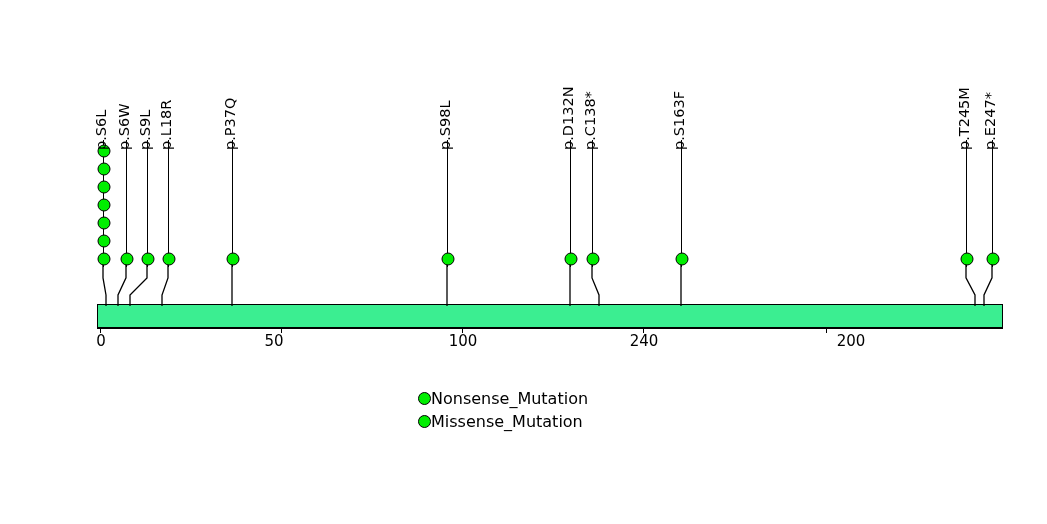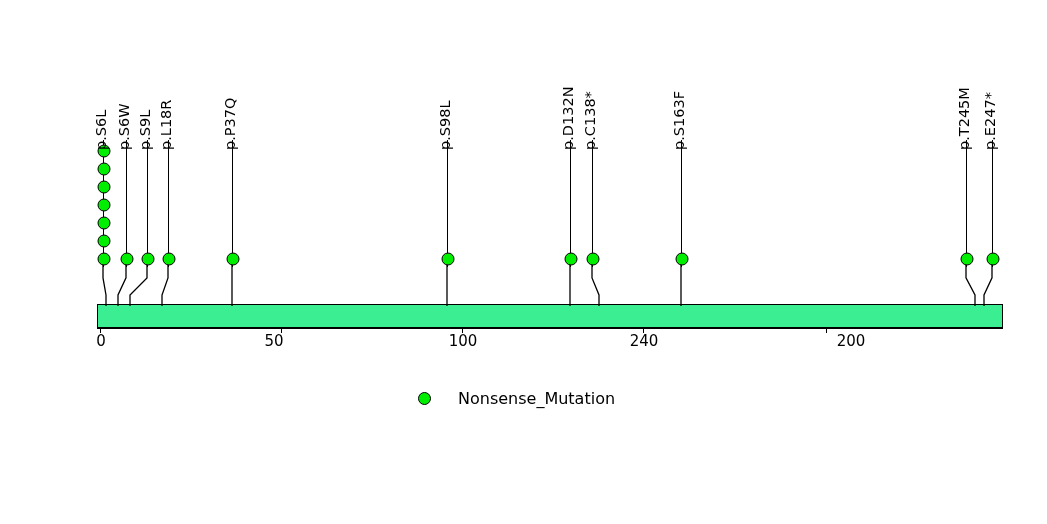--- a/index.html
+++ b/index.html
@@ -106,21 +106,20 @@
   .legend-dot {
     width: 13px;
     height: 13px;
     border-radius: 50%;
     background: #00EE00;
     border: 1.3px solid #000000;
     box-sizing: border-box;
     flex: 0 0 auto;
   }
   .legend-text {
-    margin-left: 27px;
     font-size: 16px;
     line-height: 17px;
     white-space: nowrap;
     color: #000000;
   }
 </style>
 </head>
 <body>
 
 <div id="plot">
@@ -236,15 +235,19 @@
       <div class="tick-label" style="left: 644px;">240</div>
       <div class="tick" style="left: 826px;"></div>
       <div class="tick-label" style="left: 851px;">200</div>
     </div>
 
   <div class="legend" id="legend">
       <div class="legend-row">
         <span class="legend-dot" style="background: rgb(0, 238, 0);"></span>
         <span class="legend-text">Nonsense_Mutation</span>
       </div>
+      <div class="legend-row">
+        <span class="legend-dot" style="background: rgb(0, 238, 0);"></span>
+        <span class="legend-text">Missense_Mutation</span>
+      </div>
     </div>
 
 </div>
 
 </body></html>

